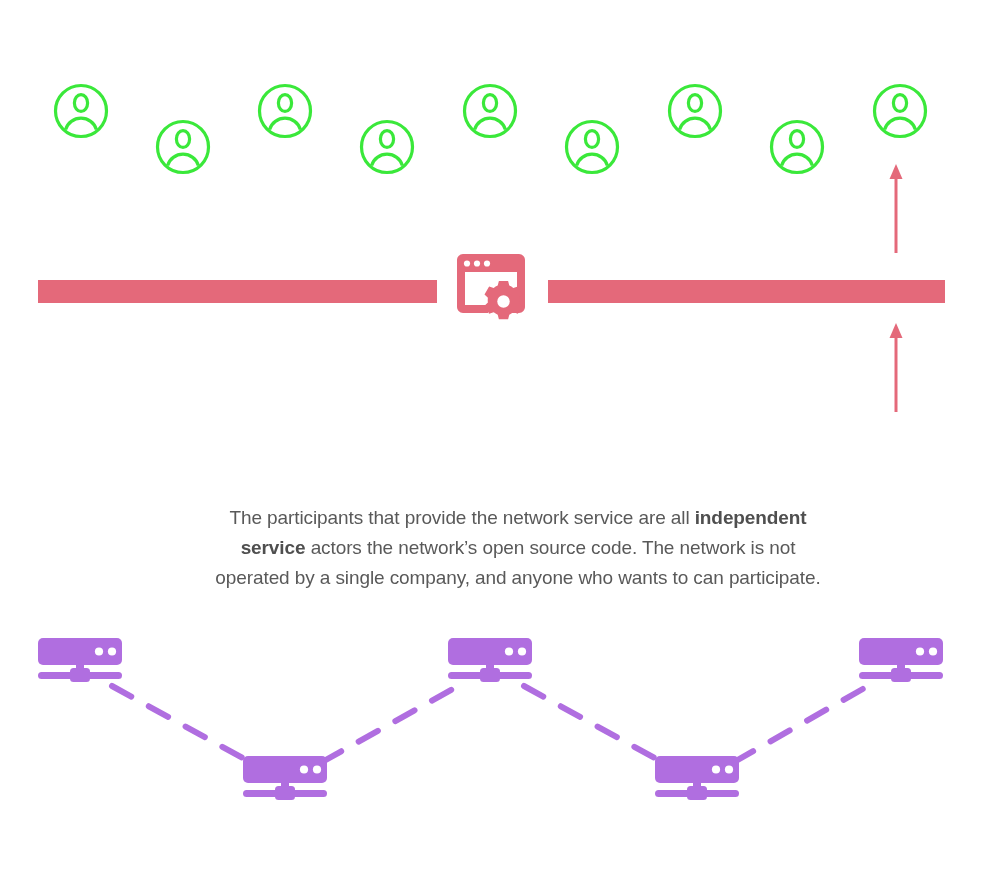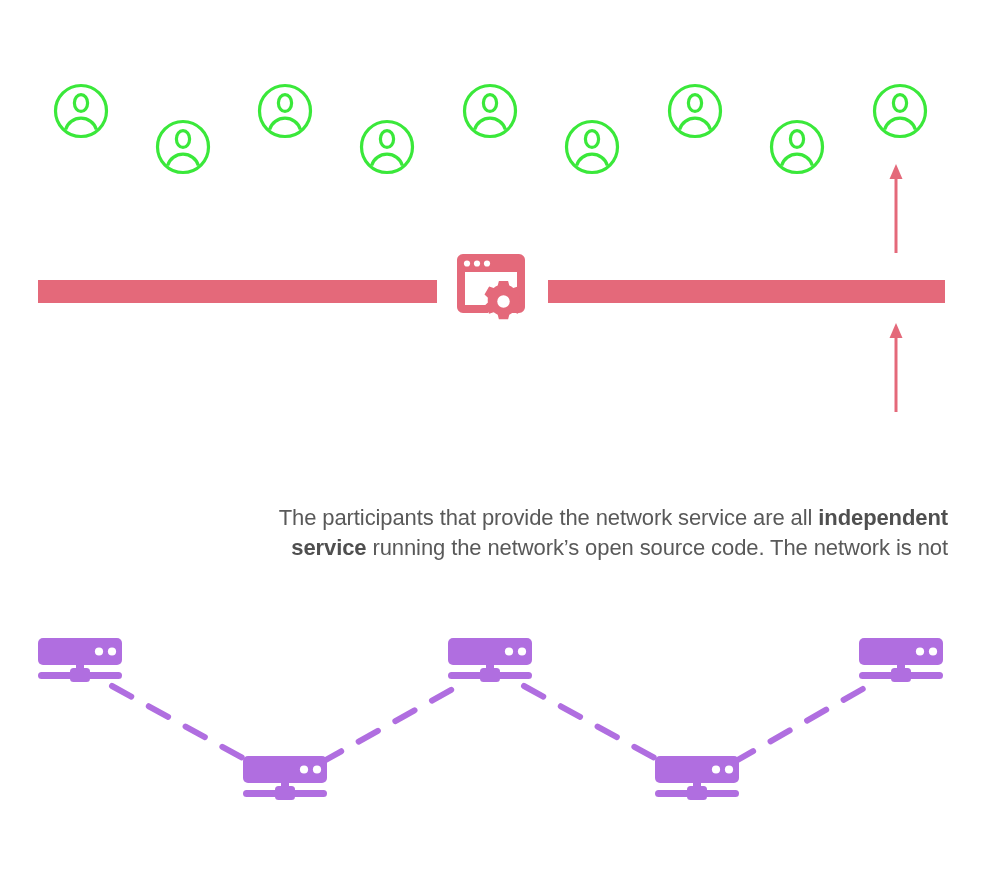--- a/index.html
+++ b/index.html
@@ -52,26 +52,26 @@
 
   .arrow {
     position: absolute;
     width: 22px;
   }
   .arrow svg { display: block; width: 22px; height: 100%; }
 
   
   .caption {
     position: absolute;
-    left: 68px;
+    left: 78px;
     top: 503px;
     width: 880px;
-    text-align: right;
+    text-align: center;
     color: #595959;
-    font-size: 22px;
+    font-size: 19px;
     line-height: 30px;
     letter-spacing: -0.1px;
   }
   .caption b { font-weight: bold; color: #4f4f4f; }
 
   
   .server {
     position: absolute;
     width: 84px;
     height: 44px;
@@ -198,21 +198,22 @@
       <svg viewBox="0 0 22 90" preserveAspectRatio="none">
         <line x1="11" y1="90" x2="11" y2="14" stroke="#e4697a" stroke-width="3"></line>
         <polygon points="11,1 17.5,16 4.5,16" fill="#e4697a"></polygon>
       </svg>
     </div>
 
   </div>
 
   <div class="caption">
     <span>The participants that provide the network service are all </span><b>independent</b><br>
-    <b>service</b><span> running the network’s open source code.  The network is not</span><br>
+    <b>service</b><span> actors the network’s open source code.  The network is not</span><br>
+    <span>operated by a single company, and anyone who wants to can participate.</span>
   </div>
 
   <div class="layer">
 
     <div class="link" style="left:0px; top:0px; width:1002px; height:872px;">
       <svg width="1002" height="872" viewBox="0 0 1002 872">
         <line x1="112" y1="686" x2="250" y2="762" stroke="#b06ee0" stroke-width="6" stroke-dasharray="22 20" stroke-linecap="round"></line>
         <line x1="322" y1="762" x2="458" y2="686" stroke="#b06ee0" stroke-width="6" stroke-dasharray="22 20" stroke-linecap="round"></line>
         <line x1="524" y1="686" x2="662" y2="762" stroke="#b06ee0" stroke-width="6" stroke-dasharray="22 20" stroke-linecap="round"></line>
         <line x1="734" y1="762" x2="868" y2="686" stroke="#b06ee0" stroke-width="6" stroke-dasharray="22 20" stroke-linecap="round"></line>

